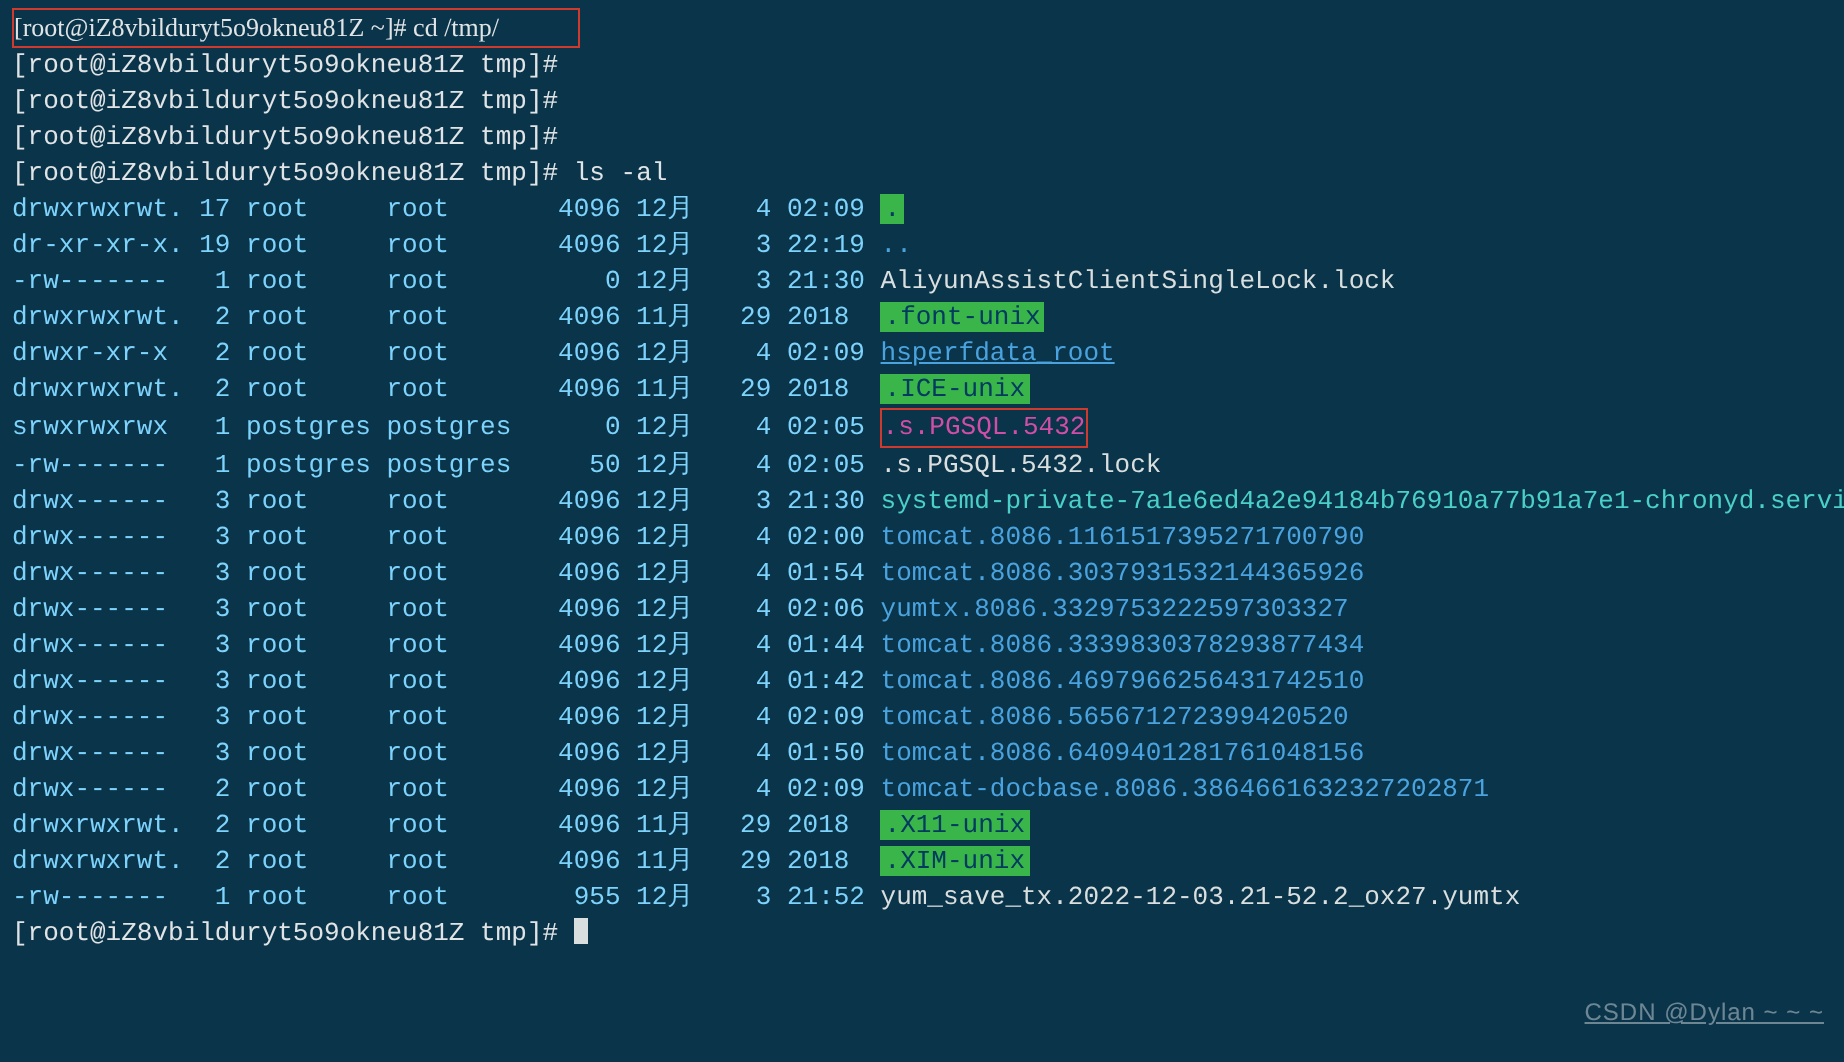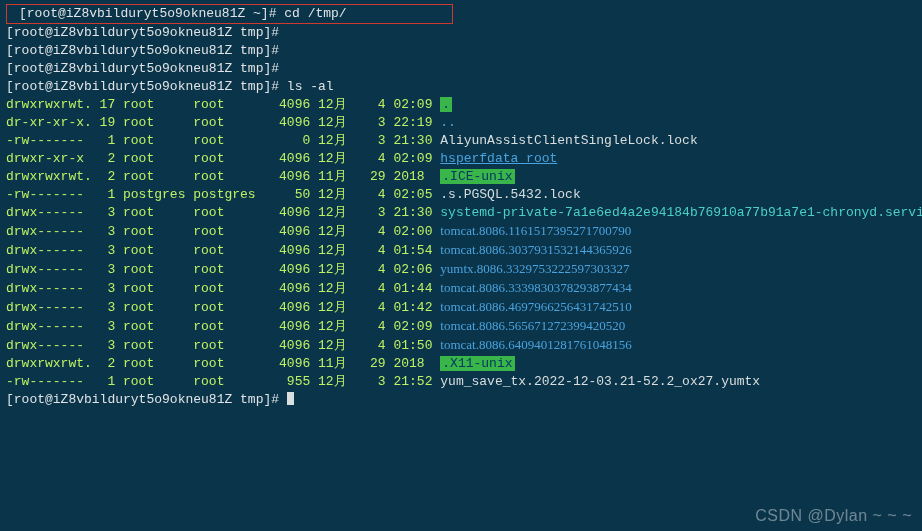--- a/index.html
+++ b/index.html
@@ -11,61 +11,66 @@
     line-height:18px;
     width:922px;
     height:531px;
     overflow:hidden;
     padding:4px 6px 0 6px;
     position:relative;
   }
   .line { white-space:pre; }
   .prompt-user { color:#e0e4e6; }
   .cmd { color:#e0e4e6; }
-  .perm { color:#bef264; }
+  .perm { color:#7dd3fc; }
   .grn-dir { background:#39b54a; color:#003a60; padding:0 2px; }
   .blu-dir { color:#4aa3df;text-decoration:underline; }
-  .blu-file { color:#4aa3df;font-family:Liberation Serif, serif; }
+  .blu-file { color:#4aa3df; }
   .blu-upper { color:#4aa3df; }
   .cyan-link { color:#4ad0c9; }
   .sock-mag { color:#d14ea8; }
   .plain { color:#d9dedf;text-align:right; }
   .redbox { border:1.5px solid #cf3a2f; display:inline-block; }
-  .redbox.pad { padding:0 12px; }
+  .redbox.pad { padding:0 0;font-family:Liberation Serif, serif; }
   .watermark {
-    position:absolute; right:10px; bottom:6px;
+    position:absolute; right:10px; bottom:16px;
     color:rgba(230,235,240,0.45);
-    font-size:16px; font-family:"Microsoft YaHei",Arial,sans-serif;
+    font-size:12px; font-family:"Microsoft YaHei",Arial,sans-serif;
     letter-spacing:0.5px;
+    text-decoration:underline;
   }
   .cursor {
     display:inline-block; width:7px; height:13px;
     background:#d9dedf; vertical-align:-2px;
   }
 </style>
 </head>
 <body>
 
 <div id="term">
     <div class="line"><span class="redbox pad"><span class="prompt-user">[root@iZ8vbilduryt5o9okneu81Z ~]# </span><span class="cmd">cd /tmp/            </span></span></div>
     <div class="line"><span class="prompt-user">[root@iZ8vbilduryt5o9okneu81Z tmp]# </span></div>
     <div class="line"><span class="prompt-user">[root@iZ8vbilduryt5o9okneu81Z tmp]# </span></div>
     <div class="line"><span class="prompt-user">[root@iZ8vbilduryt5o9okneu81Z tmp]# </span></div>
     <div class="line"><span class="prompt-user">[root@iZ8vbilduryt5o9okneu81Z tmp]# </span><span class="cmd">ls -al</span></div>
     <div class="line"><span class="perm">drwxrwxrwt. 17 root     root       4096 12月    4 02:09 </span><span class="grn-dir">.</span></div>
     <div class="line"><span class="perm">dr-xr-xr-x. 19 root     root       4096 12月    3 22:19 </span><span class="blu-upper">..</span></div>
     <div class="line"><span class="perm">-rw-------   1 root     root          0 12月    3 21:30 </span><span class="plain">AliyunAssistClientSingleLock.lock</span></div>
+    <div class="line"><span class="perm">drwxrwxrwt.  2 root     root       4096 11月   29 2018  </span><span class="grn-dir">.font-unix</span></div>
     <div class="line"><span class="perm">drwxr-xr-x   2 root     root       4096 12月    4 02:09 </span><span class="blu-dir">hsperfdata_root</span></div>
     <div class="line"><span class="perm">drwxrwxrwt.  2 root     root       4096 11月   29 2018  </span><span class="grn-dir">.ICE-unix</span></div>
+    <div class="line"><span class="perm">srwxrwxrwx   1 postgres postgres      0 12月    4 02:05 </span><span class="redbox"><span class="sock-mag">.s.PGSQL.5432</span></span></div>
     <div class="line"><span class="perm">-rw-------   1 postgres postgres     50 12月    4 02:05 </span><span class="plain">.s.PGSQL.5432.lock</span></div>
     <div class="line"><span class="perm">drwx------   3 root     root       4096 12月    3 21:30 </span><span class="cyan-link">systemd-private-7a1e6ed4a2e94184b76910a77b91a7e1-chronyd.service-ZqJq9C</span></div>
     <div class="line"><span class="perm">drwx------   3 root     root       4096 12月    4 02:00 </span><span class="blu-file">tomcat.8086.1161517395271700790</span></div>
     <div class="line"><span class="perm">drwx------   3 root     root       4096 12月    4 01:54 </span><span class="blu-file">tomcat.8086.3037931532144365926</span></div>
     <div class="line"><span class="perm">drwx------   3 root     root       4096 12月    4 02:06 </span><span class="blu-file">yumtx.8086.3329753222597303327</span></div>
     <div class="line"><span class="perm">drwx------   3 root     root       4096 12月    4 01:44 </span><span class="blu-file">tomcat.8086.3339830378293877434</span></div>
     <div class="line"><span class="perm">drwx------   3 root     root       4096 12月    4 01:42 </span><span class="blu-file">tomcat.8086.4697966256431742510</span></div>
     <div class="line"><span class="perm">drwx------   3 root     root       4096 12月    4 02:09 </span><span class="blu-file">tomcat.8086.5656712723994205​20</span></div>
     <div class="line"><span class="perm">drwx------   3 root     root       4096 12月    4 01:50 </span><span class="blu-file">tomcat.8086.6409401281761048156</span></div>
+    <div class="line"><span class="perm">drwx------   2 root     root       4096 12月    4 02:09 </span><span class="blu-file">tomcat-docbase.8086.3864661632327202871</span></div>
     <div class="line"><span class="perm">drwxrwxrwt.  2 root     root       4096 11月   29 2018  </span><span class="grn-dir">.X11-unix</span></div>
+    <div class="line"><span class="perm">drwxrwxrwt.  2 root     root       4096 11月   29 2018  </span><span class="grn-dir">.XIM-unix</span></div>
     <div class="line"><span class="perm">-rw-------   1 root     root        955 12月    3 21:52 </span><span class="plain">yum_save_tx.2022-12-03.21-52.2_ox27.yumtx</span></div>
     <div class="line"><span class="prompt-user">[root@iZ8vbilduryt5o9okneu81Z tmp]# </span><span class="cursor"></span></div>
   </div>
 <div class="watermark">CSDN @Dylan ~ ~ ~</div>
 
 </body></html>

